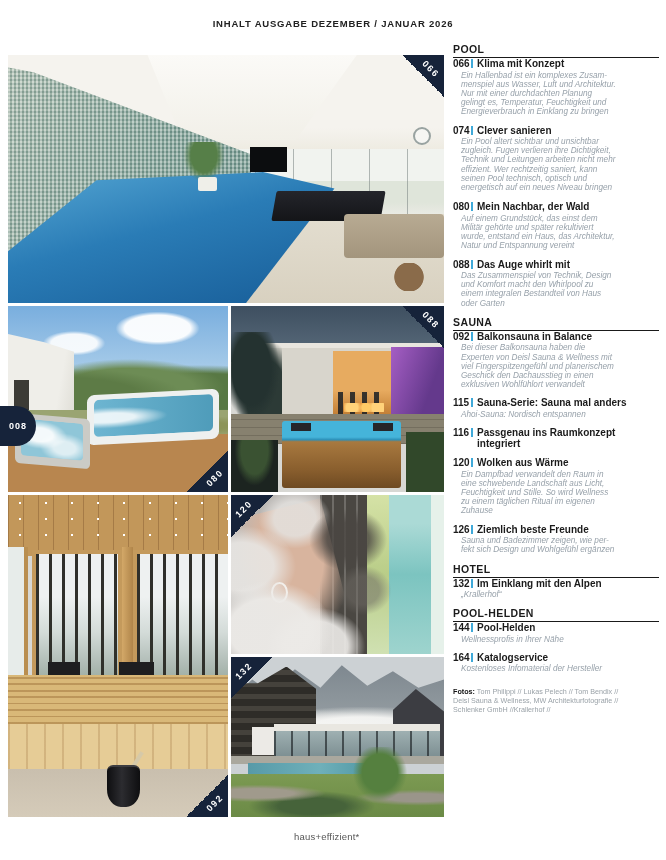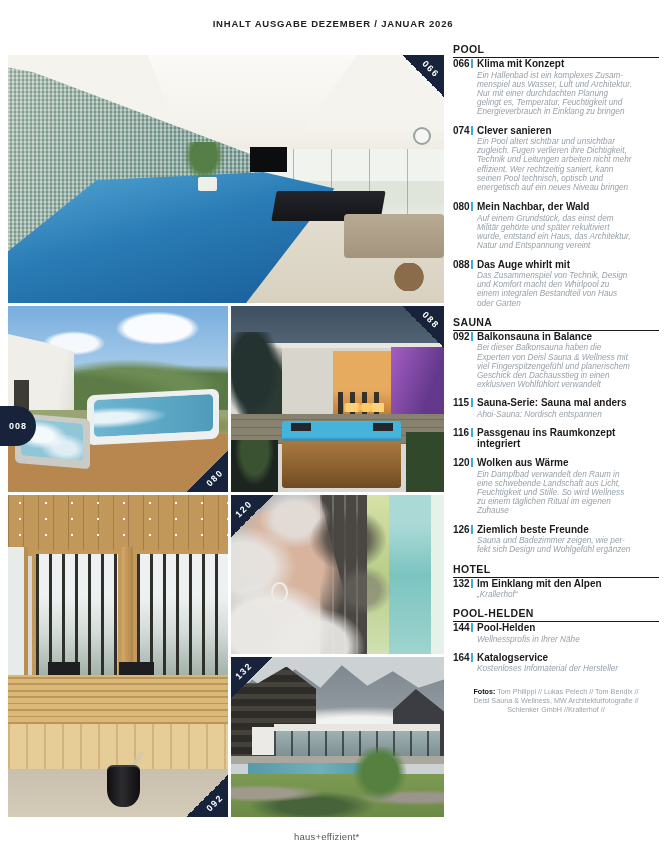--- a/index.html
+++ b/index.html
@@ -190,24 +190,24 @@
   
   .toc{position:absolute; left:453px; top:44px; width:206px; color:var(--ink);}
   .toc-section{margin-bottom:9px;}
   .toc-header{font-weight:bold; font-size:10.5px; line-height:11px; letter-spacing:.4px;
     border-bottom:1.5px solid #1a1a1a; padding-bottom:2px; }
   .toc-entry{margin-bottom:8px;}
   .entry-head{display:flex; align-items:flex-start; font-weight:bold; font-size:10px; line-height:11px;}
   .entry-num{width:17px; flex:none;}
   .entry-bar{flex:none; width:2px; height:9px; background:var(--blue); margin:1px 4px 0 1px;}
   .entry-title{white-space:pre-line;}
-  .entry-desc{margin-left:24px; margin-top:1.5px; font-size:8.2px; line-height:9.2px;
+  .entry-desc{margin-left:8px; margin-top:1.5px; font-size:8.2px; line-height:9.2px;
     font-style:italic; color:var(--gray); white-space:pre-line;}
 
-  .credits{margin-top:13px; text-align:center; font-size:7.2px; line-height:9.4px; color:#9aa2a8;}
+  .credits{margin-top:13px; text-align:left; font-size:7.2px; line-height:9.4px; color:#9aa2a8;}
   .credits b{color:#141414; font-style:normal;}
 
   .logo{position:absolute; left:294px; top:831px; font-size:9.5px; color:#565656; letter-spacing:.2px;}
 </style>
 </head>
 <body>
 
 <div class="page">
 
   <div class="masthead">INHALT AUSGABE DEZEMBER / JANUAR 2026</div>

